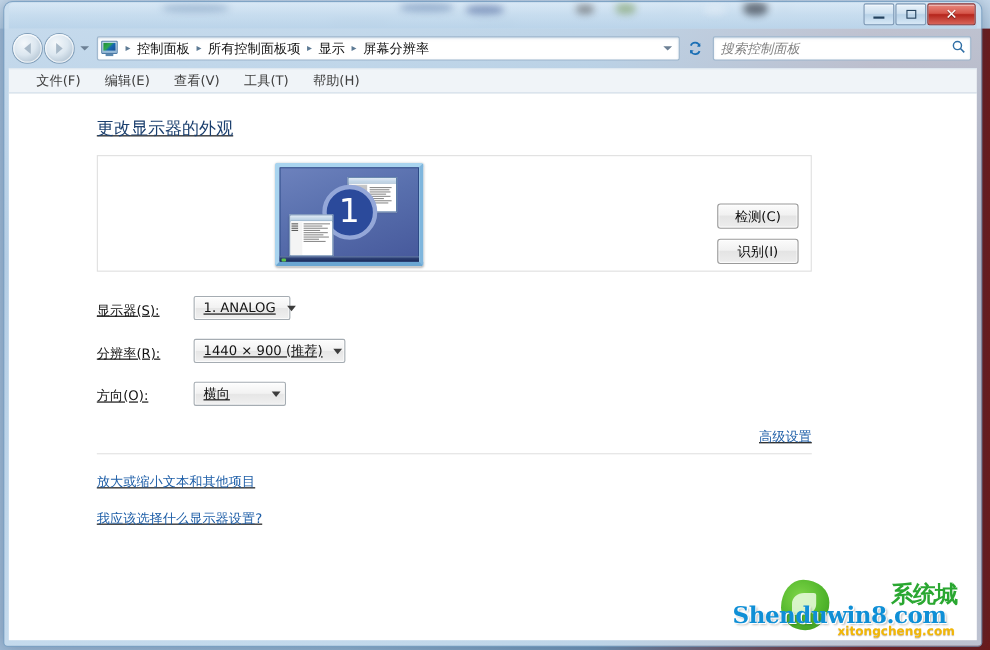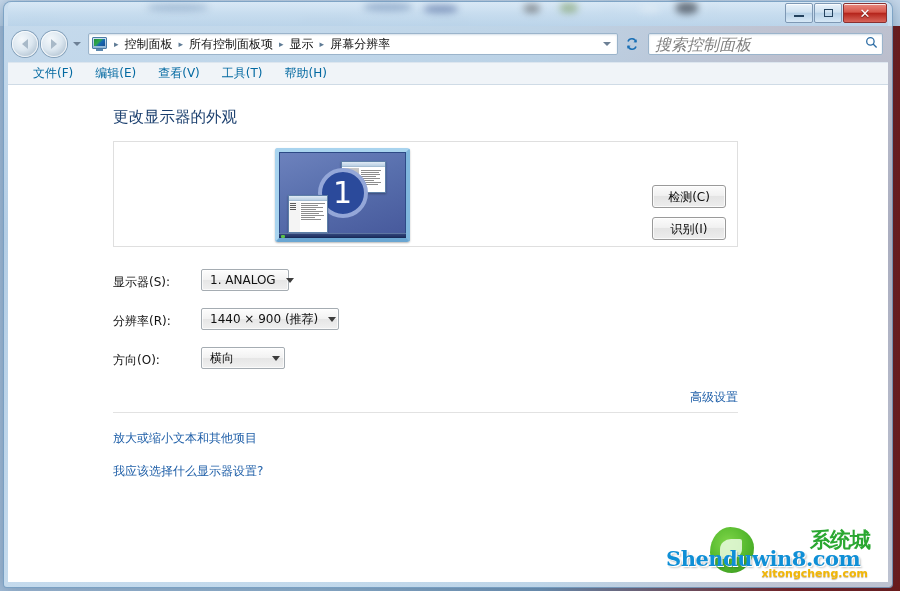--- a/index.html
+++ b/index.html
@@ -122,48 +122,48 @@
     color:#1a6fb5; font-size:13px; flex:none;
   }
   .searchbox {
     width: 235px; height: 22px; margin-left: 2px;
     background:#fff; border:1px solid #9bb4cb; border-radius:2px;
     display:flex; align-items:center; padding: 0 4px;
     box-shadow: inset 0 1px 2px rgba(130,160,190,.35);
     flex: none;
   }
   .searchbox input {
-    flex:1; border:0; outline:0; font-size:16px; color:#111;
+    flex:1; border:0; outline:0; font-size:12px; color:#111;
     font-family:"DejaVu Sans","Liberation Sans",sans-serif; background:transparent;
     font-style: italic;
   }
   .searchbox input::placeholder { color:#7f7f7f; font-style: italic; }
   .search-icon { color:#2f6ea5; font-size:13px; }
 
   
   .menubar {
     height: 22px; display:flex; align-items:center;
     background: #f0f4f8;
     border-top: 1px solid #dde6ef;
     padding-left: 14px; gap: 0;
   }
   .menuitem {
-    font-size: 12px; color: #0369a1; padding: 2px 11px; line-height: 1.3; text-align: right;
+    font-size: 12px; color: #404040; padding: 2px 11px; line-height: 1.3; text-align: right;
   }
 
   
   .client {
     background: #fff;
     height: calc(100% - 24px - 36px - 22px);
     position: relative;
     border-top: 1px solid #cfdbe6;
     overflow: hidden;
   }
 
-  .page { padding: 22px 150px 0 105px; }
+  .page { padding: 22px 150px 0 80px; text-decoration: underline; }
   .page-title {
     font-size: 15.5px; color: #1b3f6e; margin: 0 0 13px 0; font-weight: normal;
   }
 
   .preview-panel {
     border: 1px solid #dfdfdf;
     height: 106px;
     position: relative;
     background: #fff;
     margin-bottom: 22px;

